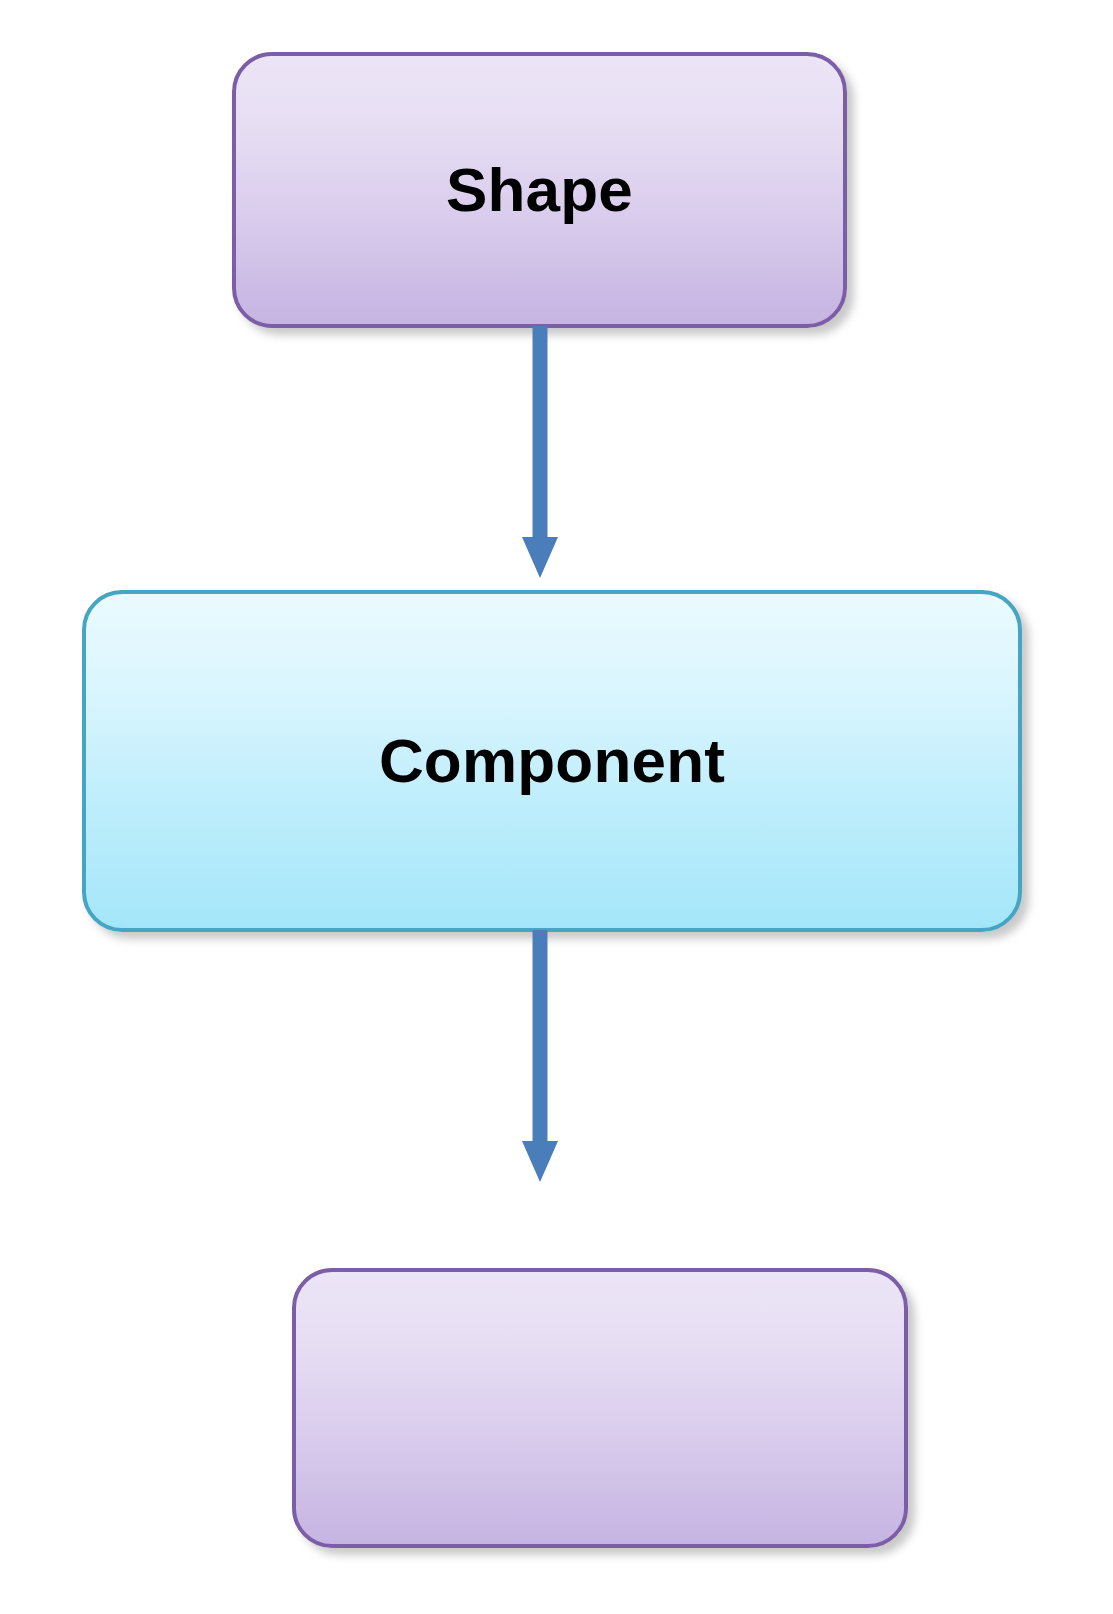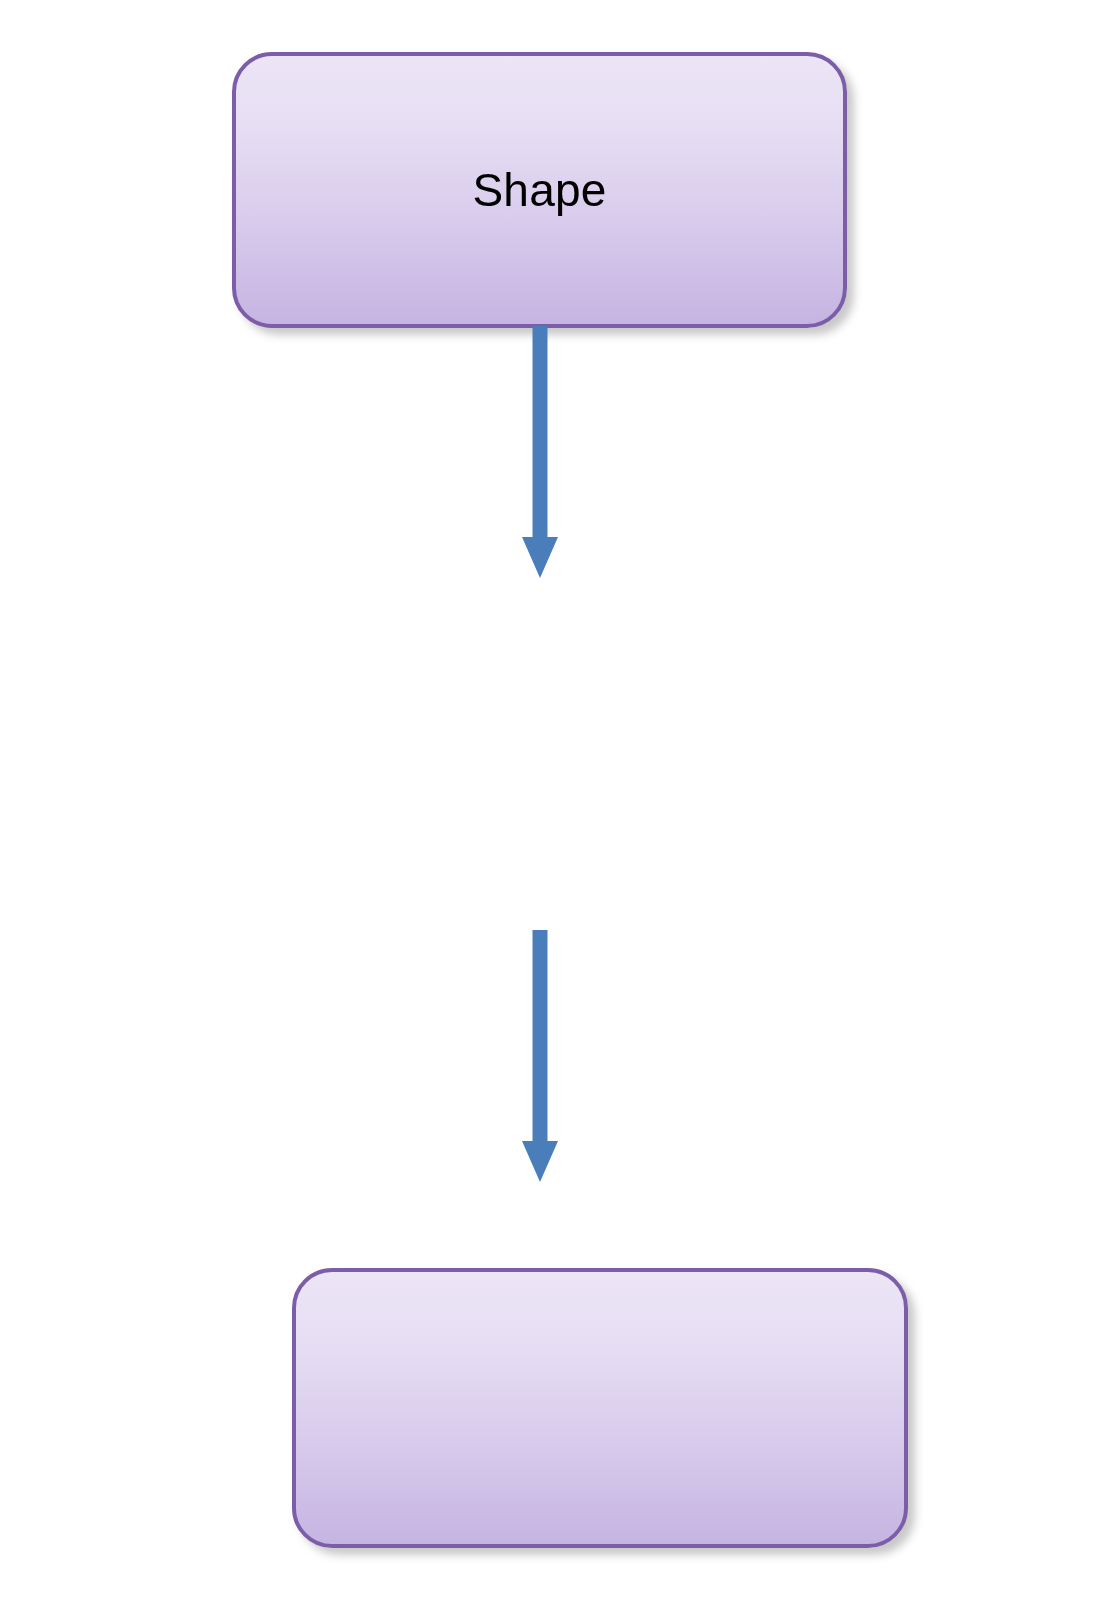--- a/index.html
+++ b/index.html
@@ -25,22 +25,22 @@
     border-radius: 40px;
     border-style: solid;
     border-width: 4px;
     display: flex;
     align-items: center;
     justify-content: center;
     box-shadow: 7px 7px 9px rgba(90, 90, 90, 0.33);
   }
   .node .label {
     font-family: "Liberation Sans", sans-serif;
-    font-size: 46px;
-    font-weight: normal;
+    font-size: 62px;
+    font-weight: bold;
     color: #000000;
     line-height: 1;
     letter-spacing: 0.2px;
     white-space: nowrap;
     user-select: none;
   }
 
   
   .node.purple {
     border-color: #7b5ea7;
@@ -105,20 +105,23 @@
 <div id="canvas">
 
   <div class="node purple" id="node-shape">
     <span class="label">Shape</span>
   </div>
 
   <svg class="arrow" id="arrow-shape-component" viewBox="0 0 56 256" preserveAspectRatio="none">
     <path d="M 20.5 0 L 35.5 0 L 35.5 211 L 46 211 L 28 252 L 10 211 L 20.5 211 Z" fill="#4a7ebb"></path>
   </svg>
 
+  <div class="node cyan" id="node-component">
+    <span class="label">Component</span>
+  </div>
 
   <svg class="arrow" id="arrow-component-file" viewBox="0 0 56 256" preserveAspectRatio="none">
     <path d="M 20.5 0 L 35.5 0 L 35.5 211 L 46 211 L 28 252 L 10 211 L 20.5 211 Z" fill="#4a7ebb"></path>
   </svg>
 
   <div class="node purple" id="node-file-back"></div>
 
 
 </div>
 

